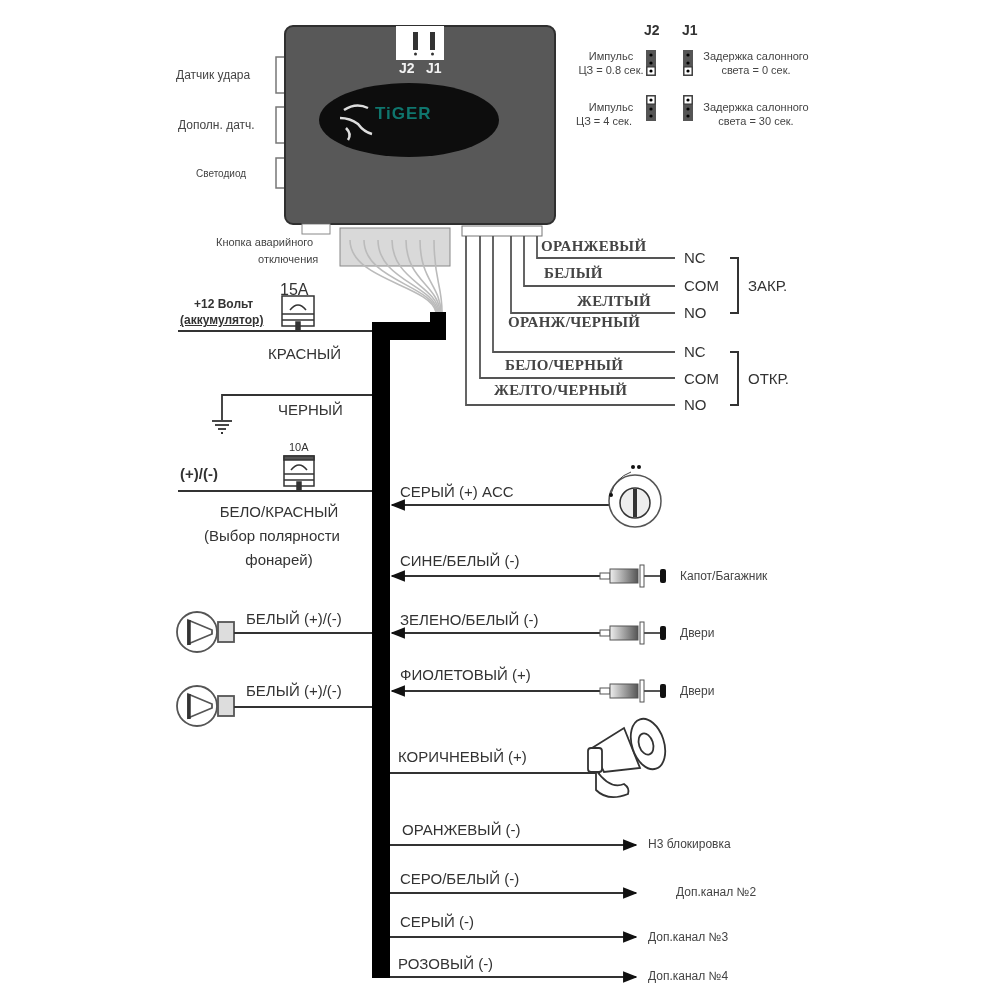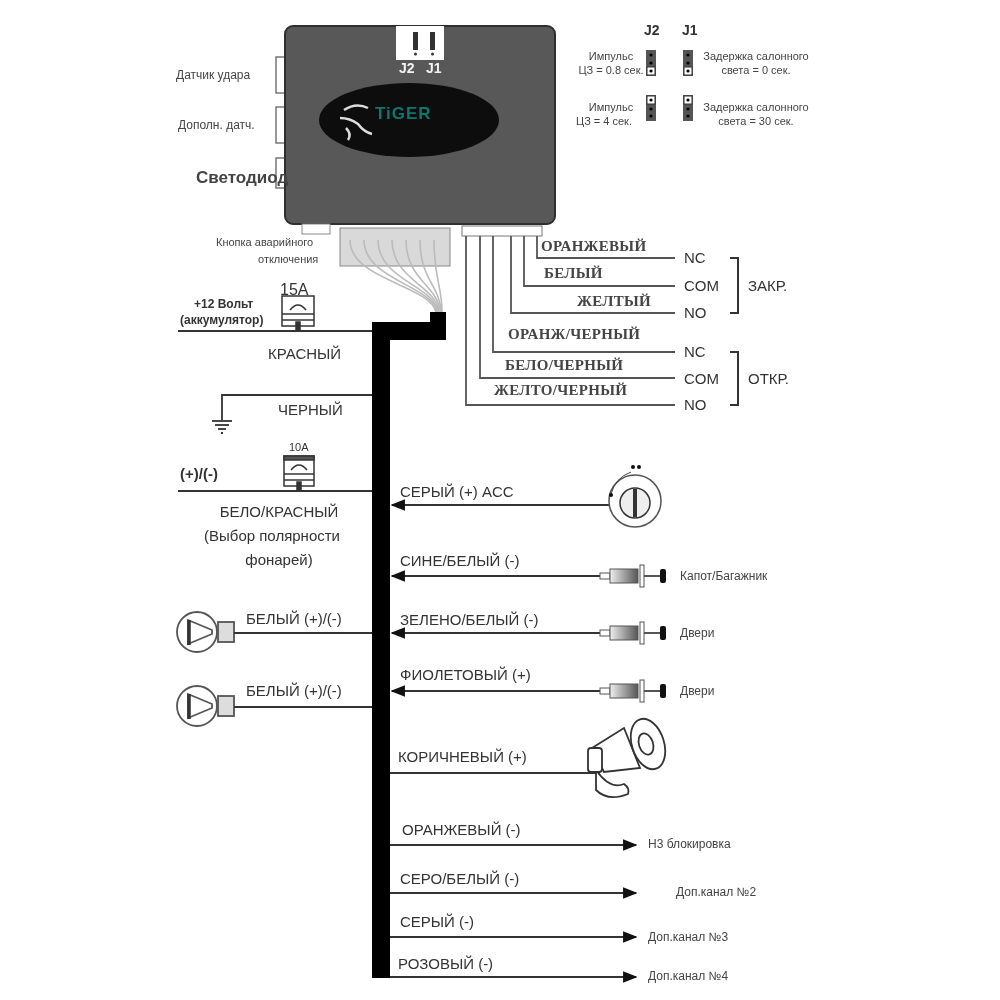--- a/index.html
+++ b/index.html
@@ -201,57 +201,57 @@
       <circle cx="688" cy="116" r="1.6" fill="#000"></circle>
   </g>
 </svg>
 
 <div class="lbl white bold" style="left:399px;top:60px;font-size:14px;">J2</div>
 <div class="lbl white bold" style="left:426px;top:60px;font-size:14px;">J1</div>
 <div class="lbl bold" style="left:375px;top:104px;font-size:17px;color:#0f766e;letter-spacing:1px;">TiGER</div>
 
 <div class="lbl sm" style="left:176px;top:68px;font-size:12px;">Датчик удара</div>
 <div class="lbl sm" style="left:178px;top:118px;font-size:12px;">Дополн. датч.</div>
-<div class="lbl sm" style="left:196px;top:168px;font-size:17px;font-weight:bold;">Светодиод</div>
+<div class="lbl sm" style="left:196px;top:168px;font-size:10px;">Светодиод</div>
 
 <div class="lbl sm" style="left:216px;top:236px;">Кнопка аварийного</div>
 <div class="lbl sm" style="left:258px;top:253px;">отключения</div>
 
 <div class="lbl bold" style="left:644px;top:22px;font-size:14px;">J2</div>
 <div class="lbl bold" style="left:682px;top:22px;font-size:14px;">J1</div>
 
 <div class="lbl sm c" style="left:578px;top:50px;width:66px;">Импульс</div>
 <div class="lbl sm c" style="left:574px;top:64px;width:74px;">ЦЗ = 0.8 сек.</div>
 <div class="lbl sm c" style="left:578px;top:101px;width:66px;">Импульс</div>
 <div class="lbl sm c" style="left:558px;top:115px;width:74px;text-align:right;">ЦЗ = 4 сек.</div>
 
 <div class="lbl sm c" style="left:696px;top:50px;width:120px;">Задержка салонного</div>
 <div class="lbl sm c" style="left:696px;top:64px;width:120px;">света = 0 сек.</div>
 <div class="lbl sm c" style="left:696px;top:101px;width:120px;">Задержка салонного</div>
 <div class="lbl sm c" style="left:696px;top:115px;width:120px;">света = 30 сек.</div>
 
 <div class="lbl serif" style="left:541px;top:238px;">ОРАНЖЕВЫЙ</div>
 <div class="lbl serif" style="left:544px;top:265px;">БЕЛЫЙ</div>
 <div class="lbl serif" style="left:532px;top:293px;margin-left:45px;">ЖЕЛТЫЙ</div>
-<div class="lbl serif" style="left:508px;top:326px;">ОРАНЖ/ЧЕРНЫЙ</div>
+<div class="lbl serif" style="left:508px;top:314px;">ОРАНЖ/ЧЕРНЫЙ</div>
 <div class="lbl serif" style="left:505px;top:357px;">БЕЛО/ЧЕРНЫЙ</div>
 <div class="lbl serif" style="left:494px;top:382px;">ЖЕЛТО/ЧЕРНЫЙ</div>
 
 <div class="lbl md" style="left:684px;top:249px;">NC</div>
 <div class="lbl md" style="left:684px;top:277px;">COM</div>
 <div class="lbl md" style="left:684px;top:304px;">NO</div>
 <div class="lbl md" style="left:684px;top:343px;">NC</div>
 <div class="lbl md" style="left:684px;top:370px;">COM</div>
 <div class="lbl md" style="left:684px;top:396px;">NO</div>
 
 <div class="lbl md" style="left:748px;top:277px;">ЗАКР.</div>
 <div class="lbl md" style="left:748px;top:370px;">ОТКР.</div>
 
 <div class="lbl bold" style="left:194px;top:297px;font-size:12px;">+12 Вольт</div>
-<div class="lbl bold" style="left:180px;top:313px;font-size:12px;">(аккумулятор)</div>
+<div class="lbl bold" style="left:180px;top:313px;font-size:12px;text-decoration:underline;">(аккумулятор)</div>
 <div class="lbl" style="left:280px;top:281px;font-size:16px;">15A</div>
 <div class="lbl md" style="left:268px;top:345px;">КРАСНЫЙ</div>
 <div class="lbl md" style="left:278px;top:401px;">ЧЕРНЫЙ</div>
 <div class="lbl" style="left:289px;top:441px;font-size:11px;">10A</div>
 <div class="lbl bold" style="left:180px;top:465px;font-size:15px;">(+)/(-)</div>
 <div class="lbl md c" style="left:196px;top:503px;width:166px;">БЕЛО/КРАСНЫЙ</div>
 <div class="lbl md c" style="left:189px;top:527px;width:166px;">(Выбор полярности</div>
 <div class="lbl md c" style="left:196px;top:551px;width:166px;">фонарей)</div>
 
 <div class="lbl md" style="left:246px;top:610px;">БЕЛЫЙ (+)/(-)</div>

